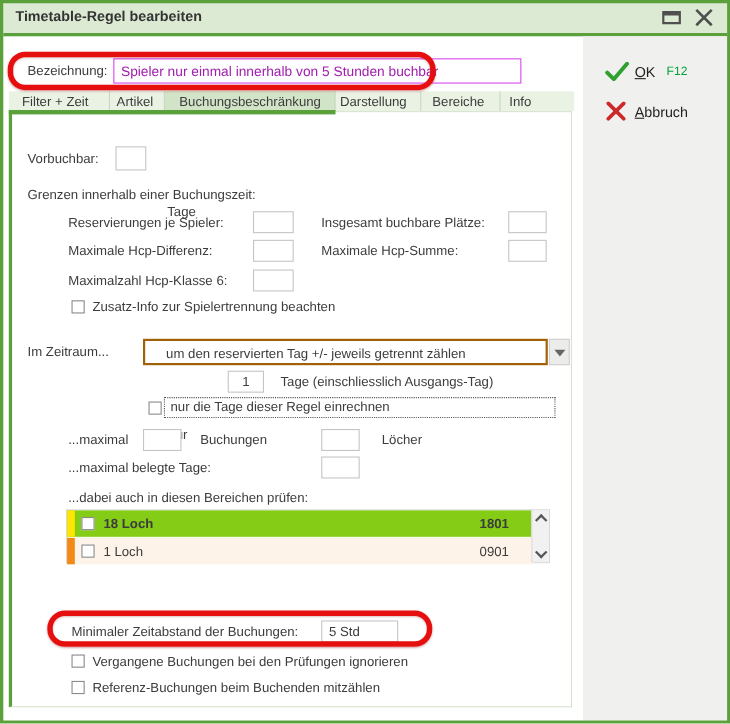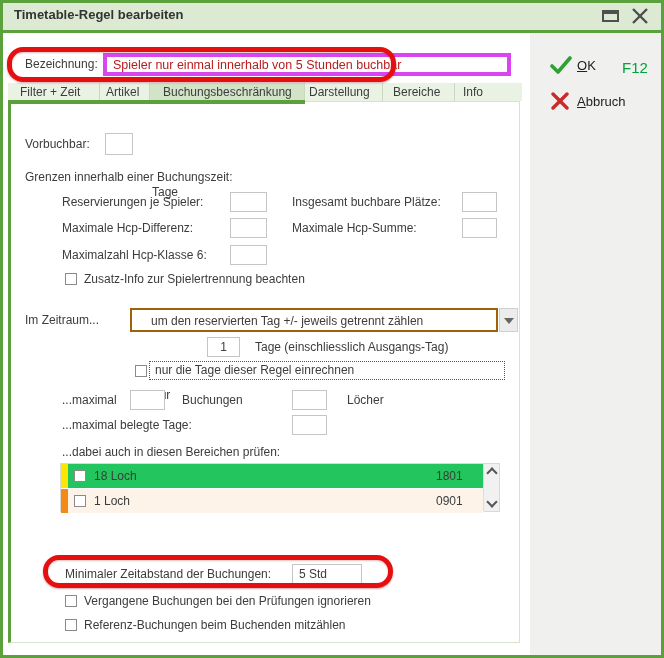--- a/index.html
+++ b/index.html
@@ -18,26 +18,26 @@
   .btn-close{position:absolute;left:630px;top:6px;width:20px;height:20px;cursor:pointer;}
   
   .side{position:absolute;left:530px;top:33px;width:131px;height:622px;background:#f0f0ee;}
   .ok-btn,.cancel-btn{position:absolute;cursor:pointer;}
   .ok-btn{left:540px;top:52px;width:115px;height:26px;}
   .cancel-btn{left:540px;top:88px;width:115px;height:26px;}
   .ok-icon{position:absolute;left:10px;top:4px;}
   .x-icon{position:absolute;left:11px;top:4px;}
   .ok-label,.cancel-label{position:absolute;left:37px;top:6px;font-size:13px;color:#222;display:inline-block;}
   .ok-label::first-letter,.cancel-label::first-letter{text-decoration:underline;}
-  .ok-shortcut{position:absolute;left:82px;top:7px;font-size:15px;color:#00a33c;}
+  .ok-shortcut{position:absolute;left:66px;top:7px;font-size:11px;color:#00a33c;}
   
   .bez-label{position:absolute;left:25px;top:57px;}
-  .bez-input{position:absolute;left:103px;top:53px;width:408px;height:23px;box-sizing:border-box;
-    border:4px solid #d946ef;padding:0 0 0 6px;font-family:"Liberation Sans",sans-serif;
-    font-size:12.5px;color:#b91c1c;background:#fff;}
+  .bez-input{position:absolute;left:103px;top:53px;width:371px;height:23px;box-sizing:border-box;
+    border:1px solid #d946ef;padding:0 0 0 6px;font-family:"Liberation Sans",sans-serif;
+    font-size:12.5px;color:#a21caf;background:#fff;}
   
   .tabs{position:absolute;left:8px;top:83px;width:514px;height:18px;background:#e9f2e3;display:flex;}
   .tab{box-sizing:border-box;height:18px;line-height:18px;border-right:1px solid #c9d8c0;
     white-space:nowrap;overflow:hidden;cursor:pointer;}
   .tab.active{background:#d2e4c7;}
   .tab-underline{position:absolute;left:8px;top:100px;width:297px;height:4px;background:#5aa13c;z-index:20;}
   
   .panel{position:absolute;left:8px;top:101px;width:512px;height:542px;box-sizing:border-box;
     background:#fff;border:1px solid #d6e4cf;border-left:3px solid #5aa13c;}
   .lbl{position:absolute;white-space:nowrap;}
@@ -165,21 +165,21 @@
   <input class="tin" style="left: 130px; top: 390px; width: 35px; height: 20px;" value="">
   <span class="lbl" style="left:182px;top:393px;">Buchungen</span>
   <input class="tin" style="left: 292px; top: 390px; width: 35px; height: 20px;" value="">
   <span class="lbl" style="left:347px;top:393px;">Löcher</span>
 
   <span class="lbl" style="left:62px;top:418px;">...maximal belegte Tage:</span>
   <input class="tin" style="left: 292px; top: 415px; width: 35px; height: 20px;" value="">
 
   <span class="lbl" style="left:62px;top:445px;">...dabei auch in diesen Bereichen prüfen:</span>
   <div class="listbox">
-    <div class="lrow" style="border-bottom: 1px solid rgb(255, 255, 255); background-color: #22c55e;">
+    <div class="lrow" style="border-bottom: 1px solid rgb(255, 255, 255); background-color: #84cc16; font-weight: bold;">
       <div class="chip" style="background-color: rgb(255, 230, 0);"></div>
       <div class="cb"></div>
       <span class="lname">18 Loch</span>
       <span class="lcode">1801</span>
     </div>
     <div class="lrow" style="background-color: rgb(253, 243, 233);">
       <div class="chip" style="background-color: rgb(242, 138, 21);"></div>
       <div class="cb"></div>
       <span class="lname">1 Loch</span>
       <span class="lcode">0901</span>

